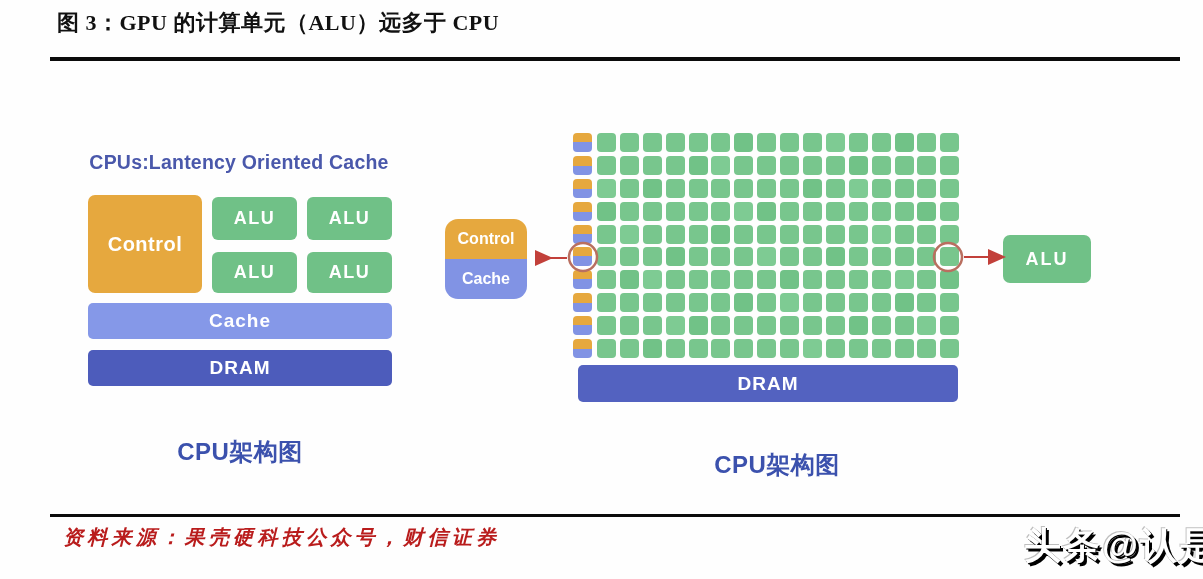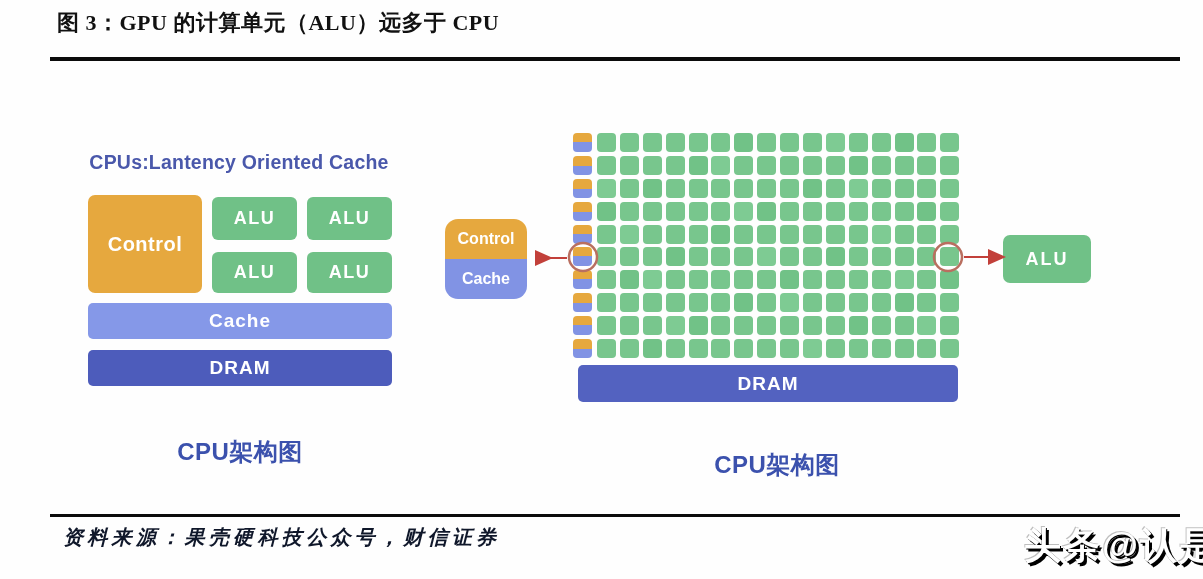--- a/index.html
+++ b/index.html
@@ -68,21 +68,21 @@
   .gcell:nth-child(11n){background:#7ecb93;}
   #gpu-dram{left:578px;top:365px;width:380px;height:37px;background:var(--gpu-dram-blue);
     border-radius:5px;font-size:19px;letter-spacing:1px;}
   #gpu-caption{left:677px;top:449px;width:200px;}
   #gpu-alu-box{left:1003px;top:235px;width:88px;height:48px;background:var(--alu-green);
     border-radius:7px;font-size:18px;letter-spacing:2px;}
   #overlay{left:0;top:0;pointer-events:none;}
   
   #source-line{
     left:63px;top:524px;font-family:"Liberation Serif",serif;font-style:italic;
-    font-weight:bold;font-size:20px;color:#0f172a;letter-spacing:4.3px;white-space:nowrap;
+    font-weight:bold;font-size:20px;color:#b91c1c;letter-spacing:4.3px;white-space:nowrap;
   }
   #watermark{
     left:1024px;top:521px;font-size:37px;font-weight:bold;color:#ffffff;
     letter-spacing:2px;white-space:nowrap;
     text-shadow:3px 3px 0 #000, 1px 1px 0 #000, -1px -1px 0 rgba(0,0,0,.25);
   }
 </style>
 </head>
 <body>
 

